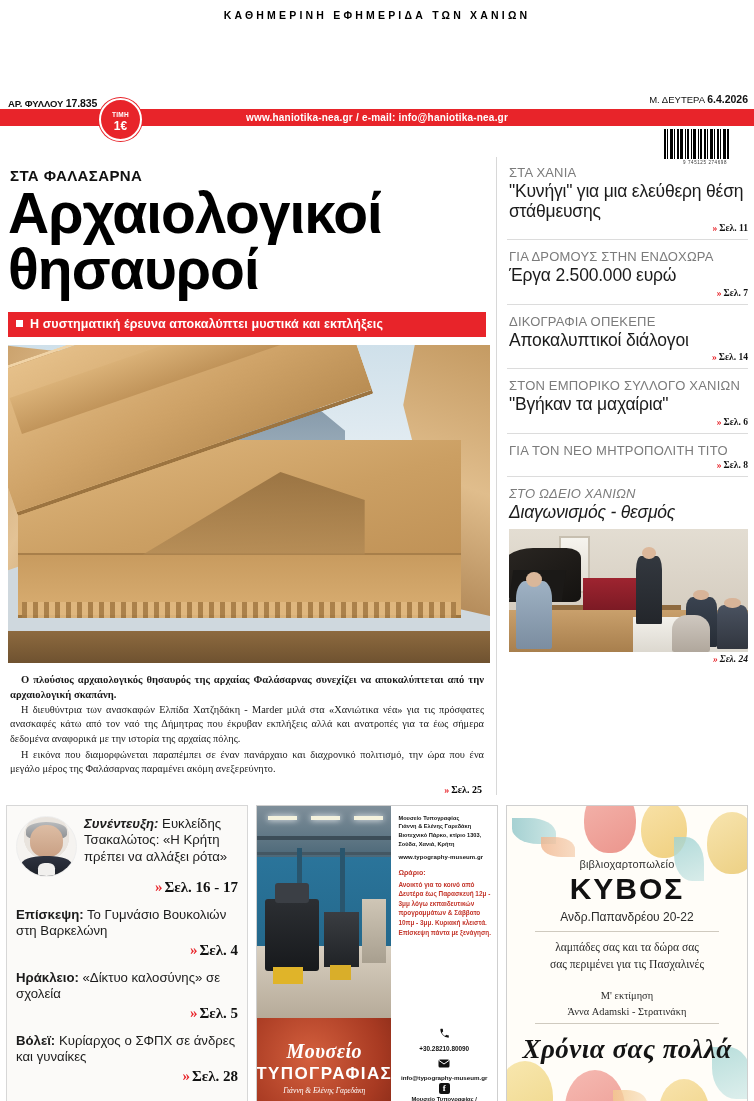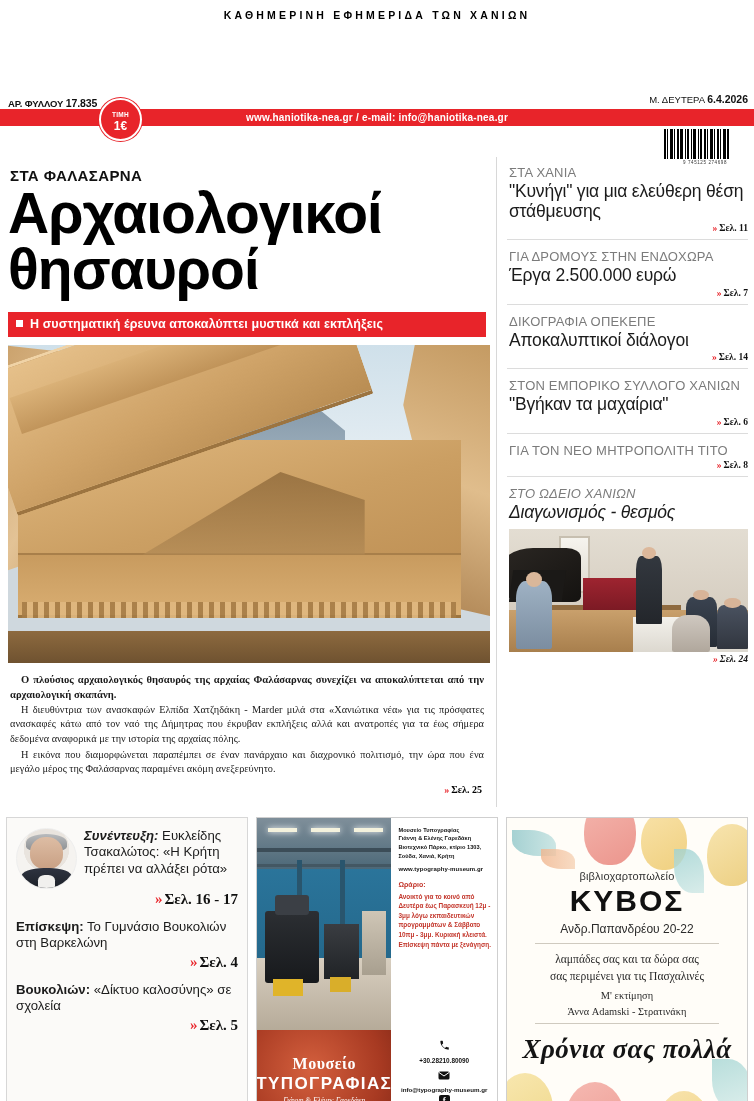--- a/index.html
+++ b/index.html
@@ -184,21 +184,21 @@
   .body-copy {
     font-family: "Liberation Serif", serif;
     font-size: 10.3px; line-height: 1.42;
     text-align: justify; margin: 9px 4px 0 4px; color: #1a1a1a;
   }
   .body-copy p { text-indent: 11px; margin-bottom: 1px; }
   .body-copy p.lead { font-weight: bold; font-size: 10.6px; }
   .page-ref {
     text-align: right; font-size: 10px; font-weight: bold;
     font-family: "Liberation Serif", serif;
-    margin: 7px 6px 12px 0; color:#000;
+    margin: 7px 6px 0 0; color:#000;
   }
   .page-ref .chev { color: #e8242a; font-size: 10px; margin-right: 2px; }
 
   
   .side-item { padding: 9px 0 6px 2px; border-bottom: 1px solid #dcdcdc; }
   .side-item:first-child { padding-top: 8px; }
   .side-item.no-border { border-bottom: none; font-style: italic; }
   .side-kicker {
     font-size: 13px; color: #7b7b7b; letter-spacing: .2px; margin-bottom: 2px;
   }
@@ -324,21 +324,21 @@
   .ad-info .addr { font-weight: bold; letter-spacing: .05px; }
   .ad-info .site { font-weight: bold; font-size: 6px; margin: 5px 0 5px 0; letter-spacing:.1px;}
   .ad-info .hours-h { color:#c3362b; font-weight:bold; font-size: 7px; margin-bottom: 1px;}
   .ad-info .hours { color:#c3362b; font-weight:bold; font-size: 6.4px; line-height:1.5; }
   .ad-mid-bot { display: flex; height: 100px; }
   .ad-logo {
     width: 56%; background: radial-gradient(circle at 40% 40%, #d4603e, #a83a22 70%, #8a2c19);
     color:#fff; display:flex; flex-direction:column; align-items:center; justify-content:center;
     gap:1px; padding: 4px;
   }
-  .ad-logo .l1 { font-family:"Liberation Serif", serif; font-size: 16px; font-weight:bold; letter-spacing:.5px;}
+  .ad-logo .l1 { font-family:"Liberation Serif", serif; font-style: italic; font-size: 20px; font-weight:bold; letter-spacing:.5px;}
   .ad-logo .l2 { font-size: 17px; font-weight: bold; letter-spacing: 1.4px; }
   .ad-logo .l3 { font-family:"Liberation Serif", serif; font-style: italic; font-size: 7.5px; margin-top:1px;}
   .ad-contact { width: 44%; display:flex; flex-direction:column; align-items:center;
                 justify-content:center; gap: 2px; padding: 4px 3px; }
   .ad-contact .phone { font-size: 6.4px; font-weight:bold; }
   .ad-contact .mail { font-size: 6.2px; font-weight:bold; }
   .ad-contact .fbname { font-size: 5.8px; font-weight:bold; text-align:center; line-height:1.35;}
   .ic-phone, .ic-mail, .ic-fb { display:block; }
   .ic-fb { width: 11px; height: 11px; background:#111; border-radius:2px; color:#fff;
            font-size:9px; font-weight:bold; text-align:center; line-height:11px;
@@ -353,21 +353,21 @@
   .leaf { position:absolute; border-radius: 0 60% 0 60%; opacity:.8; }
   .ad-right-inner {
     position: relative; z-index: 3; padding: 52px 12px 8px 12px;
     text-align: center;
   }
   .kv-sub { font-size: 11px; color:#333; letter-spacing:.2px; }
   .kv-name { font-size: 30px; font-weight: bold; letter-spacing: 2px; margin: 2px 0 4px 0; color:#111;}
   .kv-addr { font-size: 12px; color:#2b2b2b; margin-bottom: 7px; }
   .kv-rule { height:1px; background:#cfcabf; margin: 4px 16px 8px 16px; }
   .kv-line { font-family:"Liberation Serif", serif; font-size: 11.6px; line-height:1.45; color:#2a2a2a; }
-  .kv-sign { font-family:"Liberation Serif", serif; font-size: 10.4px; line-height:1.45; margin-top:3px; color:#2a2a2a;}
+  .kv-sign { font-family:"Liberation Serif", serif; font-size: 10.4px; line-height:1.45; margin-top:15px; color:#2a2a2a;}
   .kv-wish {
     font-family:"Liberation Serif", serif; font-style: italic; font-weight: bold;
     font-size: 27px; margin-top: 10px; color:#141414; letter-spacing: .5px;
   }
 </style>
 </head>
 <body>
 
 <div class="masthead">
   <div class="masthead-sub">ΚΑΘΗΜΕΡΙΝΗ ΕΦΗΜΕΡΙΔΑ ΤΩΝ ΧΑΝΙΩΝ</div>
@@ -569,27 +569,35 @@
       <div class="teaser-txt plain">
         <b>Επίσκεψη:</b><span> Το Γυμνάσιο Βουκολιών στη Βαρκελώνη</span>
       </div>
       <div class="teaser-ref">
         <span class="chev">»</span><span>Σελ. 4</span>
       </div>
     </div>
 
     <div class="teaser">
       <div class="teaser-txt plain">
-        <b>Βουκολιών:</b><span> «Δίκτυο καλοσύνης» σε σχολεία</span>
+        <b>Ηράκλειο:</b><span> «Δίκτυο καλοσύνης» σε σχολεία</span>
       </div>
       <div class="teaser-ref">
         <span class="chev">»</span><span>Σελ. 5</span>
       </div>
     </div>
 
+    <div class="teaser">
+      <div class="teaser-txt plain">
+        <b>Βόλεϊ:</b><span> Κυρίαρχος ο ΣΦΠΧ σε άνδρες και γυναίκες</span>
+      </div>
+      <div class="teaser-ref">
+        <span class="chev">»</span><span>Σελ. 28</span>
+      </div>
+    </div>
 
   </div>
 
   <div class="ad-mid">
     <div class="ad-mid-top">
       <div class="ad-photo">
         <div class="ap-wall"></div>
         <div class="ap-ceil"></div>
         <div class="ap-beam"></div>
         <div class="ap-beam2"></div>

